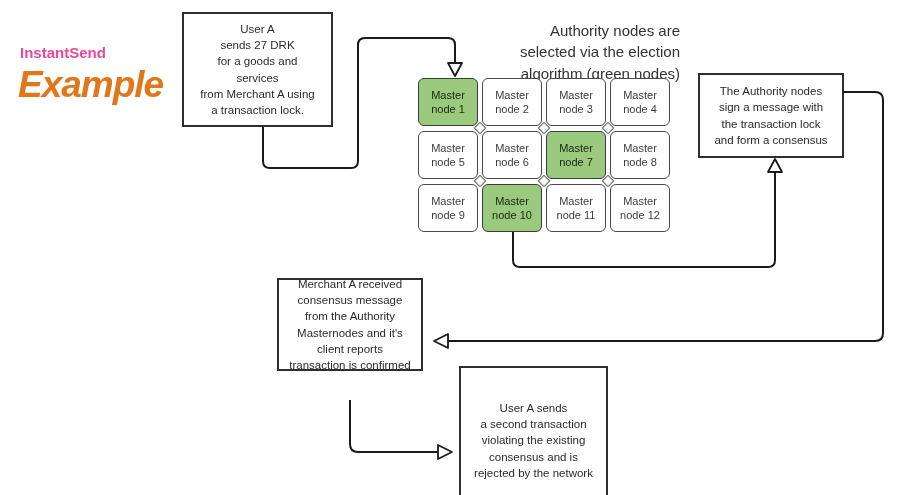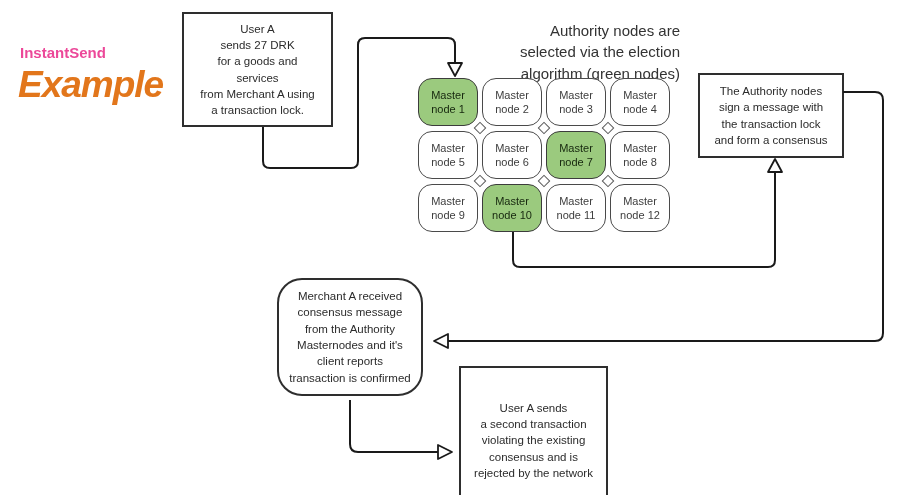--- a/index.html
+++ b/index.html
@@ -11,35 +11,35 @@
   #brand{position:absolute;left:20px;top:44px;font-size:15px;font-weight:700;}
   #title{position:absolute;left:18px;top:64px;font-size:37px;font-weight:700;letter-spacing:-1px;}
   
   .fbox{
     position:absolute;box-sizing:border-box;border:2px solid #2e2e2e;background:#fff;
     display:flex;align-items:center;justify-content:center;text-align:center;
     font-size:11.5px;line-height:1.42;white-space:pre-line;color:#2b2b2b;
   }
   #box-user{left:182px;top:12px;width:151px;height:115px;}
   #box-authority{left:698px;top:55px;width:146px;height:85px;margin-top:18px;}
-  #box-merchant{left:277px;top:278px;width:146px;height:118px;border-radius:25px;}
+  #box-merchant{left:277px;top:278px;width:146px;height:93px;}
   #box-second{left:459px;top:366px;width:149px;height:149px;}
   
   #caption{
     position:absolute;left:450px;top:20px;width:230px;text-align:right;
     font-size:15px;line-height:1.42;white-space:pre-line;color:#333;
   }
   
   #grid{
     position:absolute;left:418px;top:78px;width:252px;height:154px;
     display:grid;grid-template-columns:repeat(4,60px);grid-template-rows:repeat(3,48px);
     column-gap:4px;row-gap:5px;
   }
   .mnode{
-    box-sizing:border-box;border:1.7px solid #4a4a4a;border-radius:14px;background:#ffffff;
+    box-sizing:border-box;border:1.7px solid #4a4a4a;border-radius:6px;background:#ffffff;
     display:flex;align-items:center;justify-content:center;text-align:center;
     font-size:11px;line-height:1.3;white-space:pre-line;color:#3d3d3d;
   }
   .mnode.sel{color:#16270e;border-color:#3c3c3c;}
   .diamond{
     position:absolute;width:7px;height:7px;background:#fff;border:1.3px solid #5a5a5a;
     transform:translate(-50%,-50%) rotate(45deg);
   }
   #arrows{position:absolute;left:0;top:0;pointer-events:none;}
 </style>

